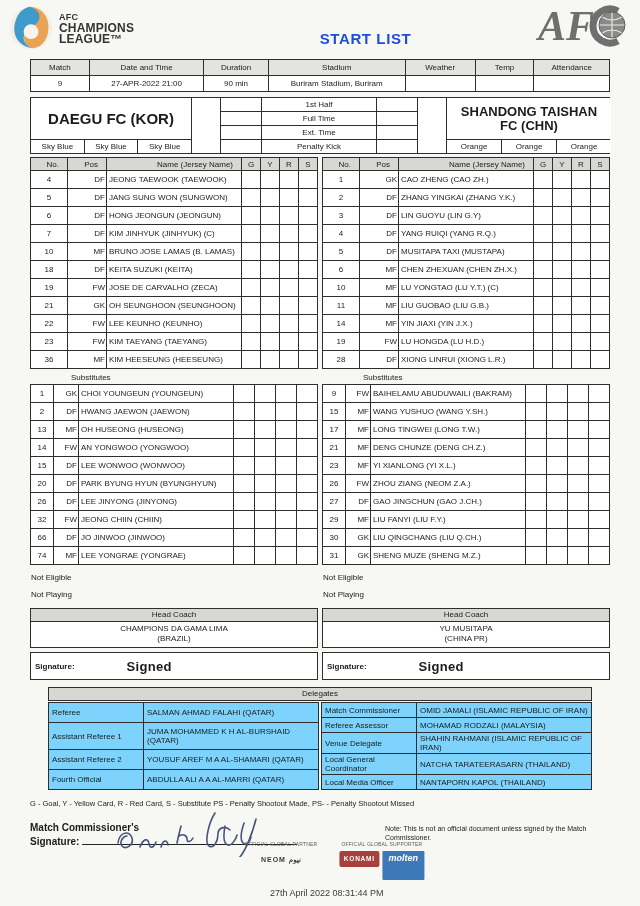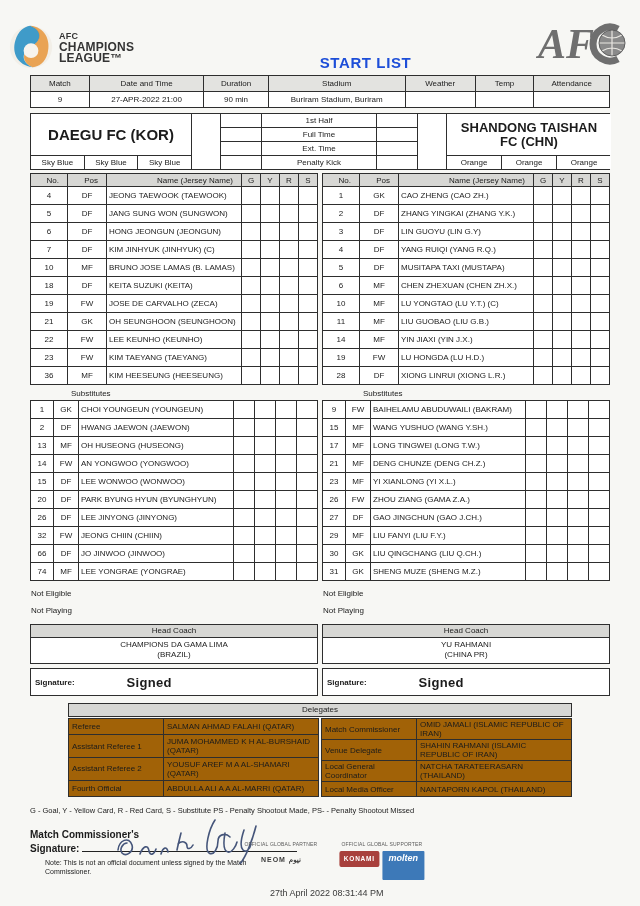--- a/index.html
+++ b/index.html
@@ -7,21 +7,21 @@
     width:640px; height:906px;
     background:#f7f7f4;
     font-family:"Liberation Sans", sans-serif;
     color:#1b1b1b;
     position:relative;
     overflow:hidden;
   }
   .sheet { position:absolute; inset:0; }
 
   
-  .top { display:flex; align-items:flex-end; padding:17px 12px 0 8px; height:54px; }
+  .top { display:flex; align-items:center; padding:1px 12px 0 8px; height:54px; }
   .acl-logo { display:flex; align-items:center; gap:5px; width:195px; }
   .acl-text { font-weight:bold; color:#343434; font-size:12px; line-height:11px; letter-spacing:0.2px; }
   .acl-text .l1 { font-size:9px; }
   .page-title { flex:1; text-align:center; font-weight:bold; font-size:15px; letter-spacing:0.6px; margin-top:20px; color:#1d4ed8; }
   .afc-logo { width:100px; text-align:right; }
 
   
   table { border-collapse:collapse; }
   td, th { border:1px solid #2e2e2e; font-weight:normal; }
 
@@ -53,46 +53,46 @@
   .s-label { text-align:center; font-size:8px; line-height:13px; }
 
   
   .players { width:580px; margin:3px auto 0; display:flex; gap:4px; }
   .pcol { width:288px; }
   .roster { width:100%; font-size:8px; table-layout:fixed; }
   .roster th { background:#d7d7d4; height:12px; text-align:right; padding:0 8px; }
   .roster th.center { text-align:center; padding:0; }
   .roster td { height:15px; background:#fff; }
   .col-no  { width:20px; text-align:center; }
-  .col-pos { width:22px; text-align:center; }
+  .col-pos { width:22px; text-align:right; }
   .col-name { text-align:left; padding:0 2px; white-space:nowrap; overflow:hidden; }
   .col-mark { width:18px; }
   .sub-label { font-size:8px; margin:4px 0 2px 1px;padding-left:40px; }
   .note-label { font-size:8px; margin:8px 0 0 1px; }
 
   
   .coach-row { width:580px; margin:9px auto 0; display:flex; gap:4px; }
   .coach-box { width:344px; }
   .shade-head { border:1px solid #2e2e2e; background:#d7d7d4; text-align:center; font-size:8px; height:12px; line-height:12px; }
   .coach-name { border:1px solid #2e2e2e; border-top:none; background:#fff; text-align:center; font-size:8px; line-height:10px; padding:2px 0 3px; }
   .sig-box { border:1px solid #2e2e2e; background:#fff; margin-top:4px; height:26px; display:flex; align-items:center; font-size:8px; padding-left:4px; }
   .sig-box b { font-size:8px; }
   .sig-box .signed { font-size:13px; font-weight:bold; margin-left:52px; letter-spacing:0.3px; }
 
   
-  .delegates { width:504px; margin:7px auto 0; }
+  .delegates { width:544px; margin:7px auto 0; }
   .delegates-body { display:flex; gap:2px; margin-top:1px; }
   .delegates-table { width:289px; font-size:8px; table-layout:fixed; }
-  .delegates-table td { background:#a16207; padding:1px 3px; height:12px; line-height:9px; }
+  .delegates-table td { background:#7dd3fc; padding:1px 3px; height:12px; line-height:9px; }
   .delegates-table .col-role { width:88px; }
   .delegates-table .col-name { white-space:normal; }
 
   
   .legend { width:580px; margin:9px auto 0; font-size:7.5px; color:#222; }
-  .commish { width:580px; margin:13px auto 0; display:flex;flex-direction:column; }
+  .commish { width:580px; margin:13px auto 0; display:flex; }
   .commish-left { width:340px; position:relative; }
   .commish-label { font-weight:bold; font-size:10px; line-height:13px; }
   .sig-line { display:inline-block; width:215px; border-bottom:1.5px solid #222; height:10px; margin-left:3px; }
   .hand-sig { position:absolute; left:78px; top:-16px; }
   .doc-note { width:225px; font-size:7px; line-height:9px; color:#222; margin-left:15px; padding-top:3px; }
 
   
   .sponsors { position:absolute; left:50%; bottom:26px; transform:translateX(-42%); display:flex; gap:22px; align-items:flex-start; }
   .sp-col { text-align:center; }
   .sp-label { font-size:5px; color:#5a5a5a; letter-spacing:0.2px; white-space:nowrap; }
@@ -560,21 +560,21 @@
               <td class="col-pos">MF</td>
               <td class="col-name">YI XIANLONG (YI X.L.)</td>
               <td class="col-mark"></td>
               <td class="col-mark"></td>
               <td class="col-mark"></td>
               <td class="col-mark"></td>
             </tr>
             <tr>
               <td class="col-no">26</td>
               <td class="col-pos">FW</td>
-              <td class="col-name">ZHOU ZIANG (GAMA Z.A.)</td>
+              <td class="col-name">ZHOU ZIANG (NEOM Z.A.)</td>
               <td class="col-mark"></td>
               <td class="col-mark"></td>
               <td class="col-mark"></td>
               <td class="col-mark"></td>
             </tr>
             <tr>
               <td class="col-no">27</td>
               <td class="col-pos">DF</td>
               <td class="col-name">GAO JINGCHUN (GAO J.CH.)</td>
               <td class="col-mark"></td>
@@ -624,21 +624,21 @@
         <div>(BRAZIL)</div>
       </div>
       <div class="sig-box">
         <b>Signature:</b>
         <span class="signed">Signed</span>
       </div>
     </div>
     <div class="coach-box">
       <div class="shade-head">Head Coach</div>
       <div class="coach-name">
-        <div>YU RAHMANI</div>
+        <div>YU MUSITAPA</div>
         <div>(CHINA PR)</div>
       </div>
       <div class="sig-box">
         <b>Signature:</b>
         <span class="signed">Signed</span>
       </div>
     </div>
   </div>
 
   <div class="delegates">
@@ -662,20 +662,24 @@
               <td class="col-role">Fourth Official</td>
               <td class="col-name">ABDULLA ALI A A AL-MARRI (QATAR)</td>
             </tr>
           </tbody>
       </table>
       <table class="delegates-table">
         <tbody>
             <tr>
               <td class="col-role">Match Commissioner</td>
               <td class="col-name">OMID JAMALI (ISLAMIC REPUBLIC OF IRAN)</td>
+            </tr>
+            <tr>
+              <td class="col-role">Referee Assessor</td>
+              <td class="col-name">MOHAMAD RODZALI (MALAYSIA)</td>
             </tr>
             <tr>
               <td class="col-role">Venue Delegate</td>
               <td class="col-name">SHAHIN RAHMANI (ISLAMIC REPUBLIC OF IRAN)</td>
             </tr>
             <tr>
               <td class="col-role">Local General Coordinator</td>
               <td class="col-name">NATCHA TARATEERASARN (THAILAND)</td>
             </tr>
             <tr>

